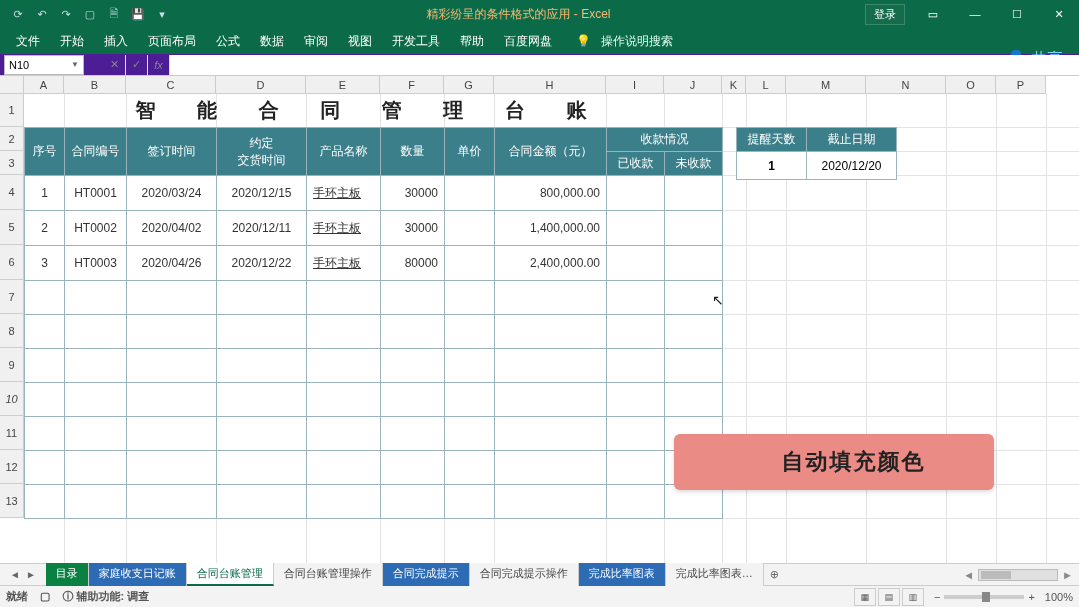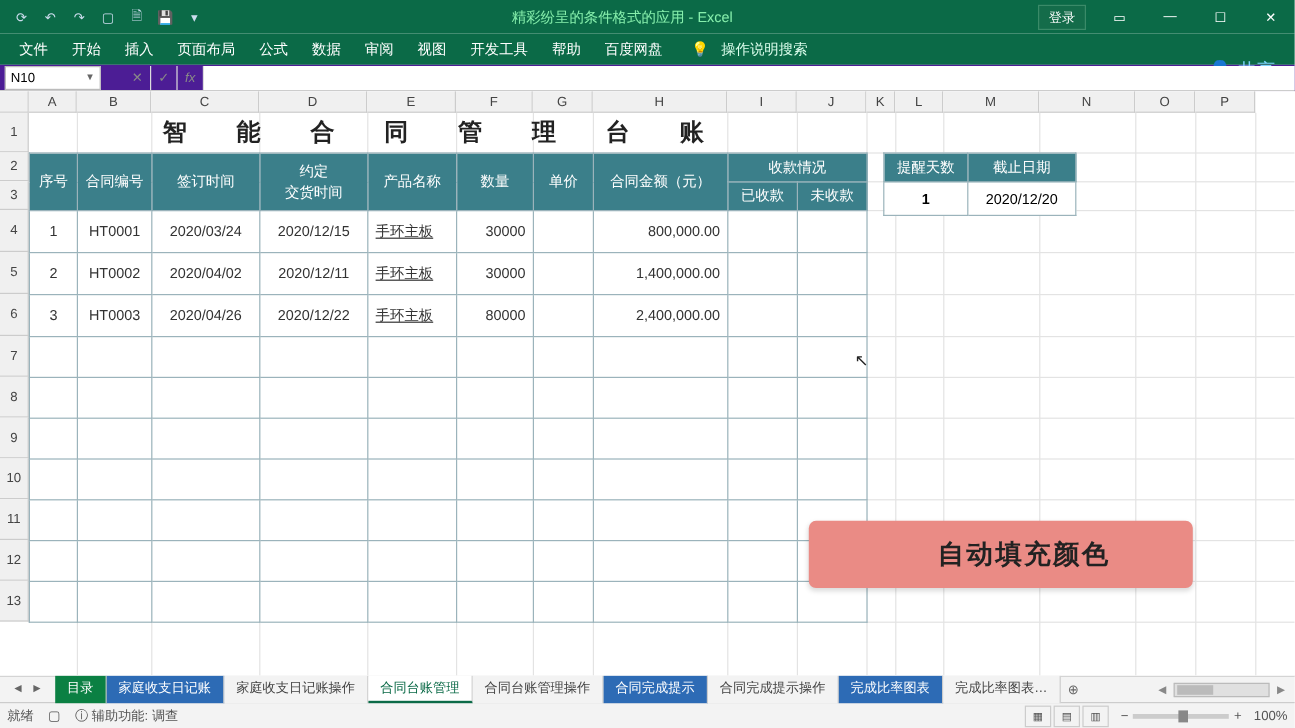--- a/index.html
+++ b/index.html
@@ -2,21 +2,21 @@
 <html><head>
 <meta charset="utf-8">
 <style>
 * { margin: 0; padding: 0; box-sizing: border-box; font-family: "Microsoft YaHei", "Segoe UI", sans-serif; }
 body { background: #fff; width: 1079px; height: 607px; overflow: hidden; font-size: 12px; }
 
 
 .titlebar { height: 28px; background: #0b6a47; display: flex; align-items: center; color: #fff; }
 .qat { display: flex; align-items: center; gap: 4px; padding-left: 8px; }
 .qat-icon { width: 20px; height: 20px; display: flex; align-items: center; justify-content: center; cursor: pointer; font-size: 11px; color: #cde; }
-.title-center { flex: 1; text-align: center; font-size: 12px; color: #86efac; }
+.title-center { flex: 1; text-align: center; font-size: 12px; color: #fdba74; }
 .title-right { display: flex; align-items: center; gap: 2px; }
 .login-btn { background: #146c4a; border: 1px solid #3a8a68; padding: 2px 8px; font-size: 11px; color: #fff; margin-right: 6px; cursor:pointer;}
 .win-btn { width: 40px; height: 28px; display: flex; align-items: center; justify-content: center; cursor: pointer; color: #fff; font-size: 11px;}
 
 
 .ribbon { height: 26px; background: #0b6a47; display: flex; align-items: center; padding: 0 6px; color: #fff; }
 .ribbon-tab { padding: 4px 10px; font-size: 12px; cursor: pointer; }
 .ribbon-right { margin-left: auto; display:flex; align-items:center; gap:4px; padding-right:10px; }
 .bulb { font-size:12px; color:#fff; }
 .share { font-size:16px; color:#7dd3fc; cursor:pointer;margin-top:36px;}
@@ -77,21 +77,21 @@
 .tab.green{background:#0b8043;color:#fff;}
 .tab.blue{background:#2d6bb5;color:#fff;}
 .tab.active{background:#fff;border-bottom:2px solid #0b6a47;color:#0b6a47;}
 .tab-add{padding:3px 6px;cursor:pointer;color:#666;}
 .tab-right{margin-left:auto;display:flex;align-items:center;gap:4px;padding-right:6px;}
 .hscroll{width:80px;height:12px;background:#e0e0e0;border:1px solid #bbb;position:relative;}
 .hscroll .thumb{position:absolute;left:2px;top:1px;width:30px;height:8px;background:#bbb;}
 
 
 .statusbar{height:22px;background:#f3f3f3;border-top:1px solid #ccc;display:flex;align-items:center;font-size:11px;color:#555;padding:0 6px;}
-.status-left{display:flex;gap:12px;align-items:center;}
+.status-left{display:flex;gap:12px;align-items:center;font-weight:bold;}
 .status-right{margin-left:auto;display:flex;align-items:center;gap:2px;}
 .view-btn{width:22px;height:18px;border:1px solid #ccc;display:flex;align-items:center;justify-content:center;font-size:9px;cursor:pointer;}
 .zoom-slider{display:flex;align-items:center;gap:4px;margin:0 8px;}
 .slider-track{width:80px;height:4px;background:#ccc;position:relative;}
 .slider-thumb{position:absolute;left:38px;top:-3px;width:8px;height:10px;background:#888;}
 </style>
 </head>
 <body>
 
 <div class="titlebar">
@@ -171,21 +171,21 @@
   <div class="row-headers" id="rowh">
       <div class="rh" style="height: 33px;">1</div>
       <div class="rh" style="height: 24px;">2</div>
       <div class="rh" style="height: 24px;">3</div>
       <div class="rh" style="height: 35px;">4</div>
       <div class="rh" style="height: 35px;">5</div>
       <div class="rh" style="height: 35px;">6</div>
       <div class="rh" style="height: 34px;">7</div>
       <div class="rh" style="height: 34px;">8</div>
       <div class="rh" style="height: 34px;">9</div>
-      <div class="rh" style="height: 34px;">10</div>
+      <div class="rh" style="height: 34px; font-style: italic;">10</div>
       <div class="rh" style="height: 34px;">11</div>
       <div class="rh" style="height: 34px;">12</div>
       <div class="rh" style="height: 34px;">13</div>
     </div>
 
   <div class="cells">
     <div class="grid" id="grid">
         <div class="gv" style="left: 40px;"></div>
         <div class="gv" style="left: 102px;"></div>
         <div class="gv" style="left: 192px;"></div>
@@ -381,21 +381,20 @@
 </div>
 
 <div class="tabbar">
   <div class="tab-nav">
     <span>◄</span>
     <span>►</span>
   </div>
   <div class="tabs" id="tabs">
       <div class="tab green">目录</div>
       <div class="tab blue">家庭收支日记账</div>
-      <div class="tab ">家庭收支日记账操作</div>
       <div class="tab active">合同台账管理</div>
       <div class="tab ">合同台账管理操作</div>
       <div class="tab blue">合同完成提示</div>
       <div class="tab ">合同完成提示操作</div>
       <div class="tab blue">完成比率图表</div>
       <div class="tab ">完成比率图表…</div>
     </div>
   <div class="tab-add">⊕</div>
   <div class="tab-right">
     <span style="color:#888;">◄</span>

